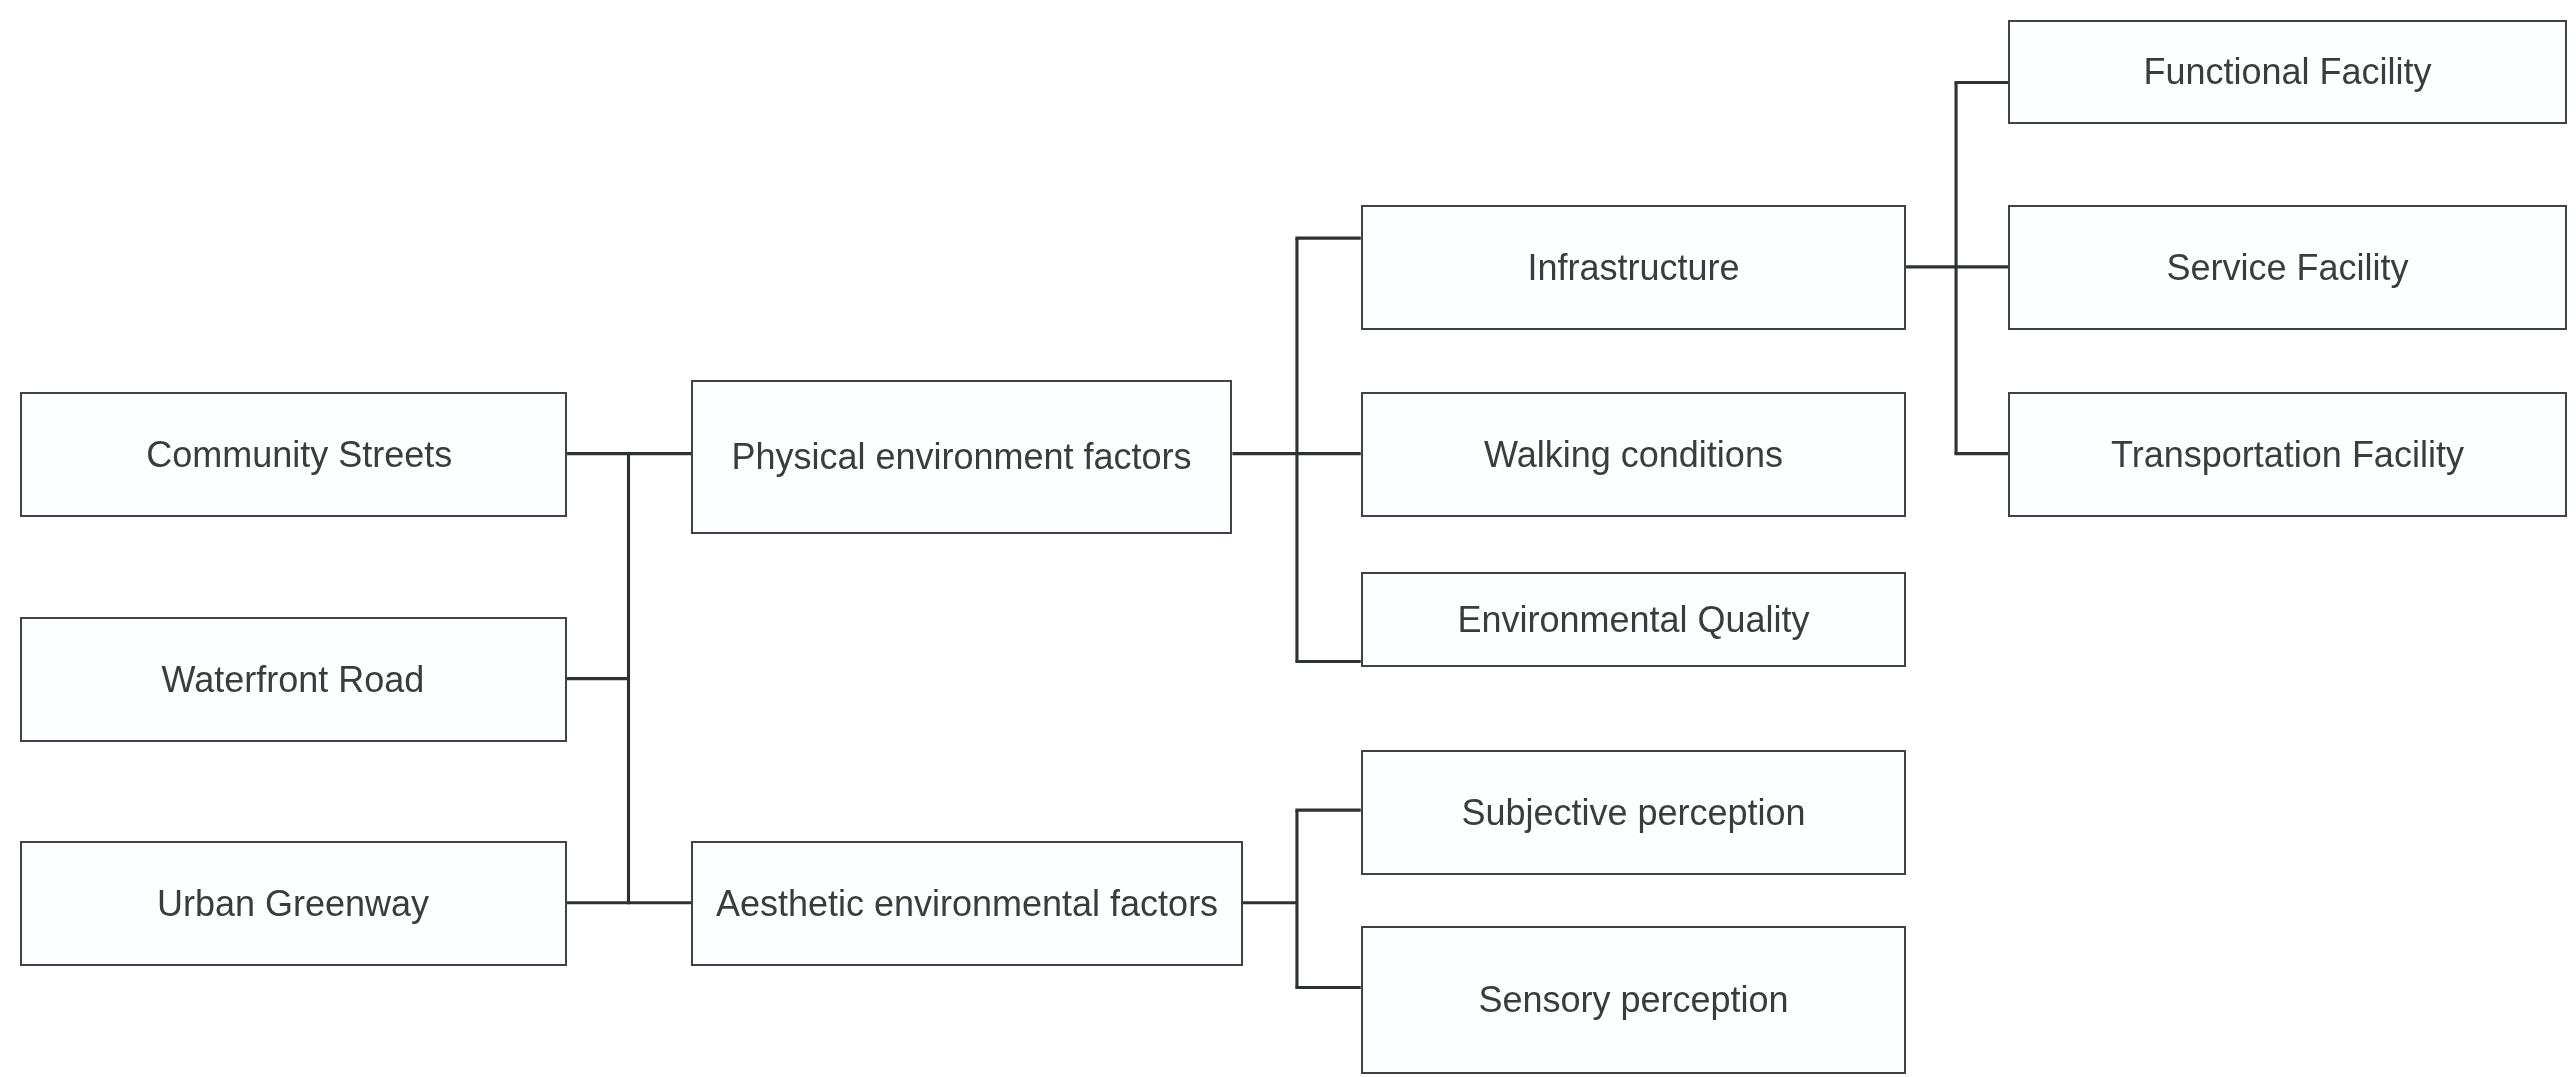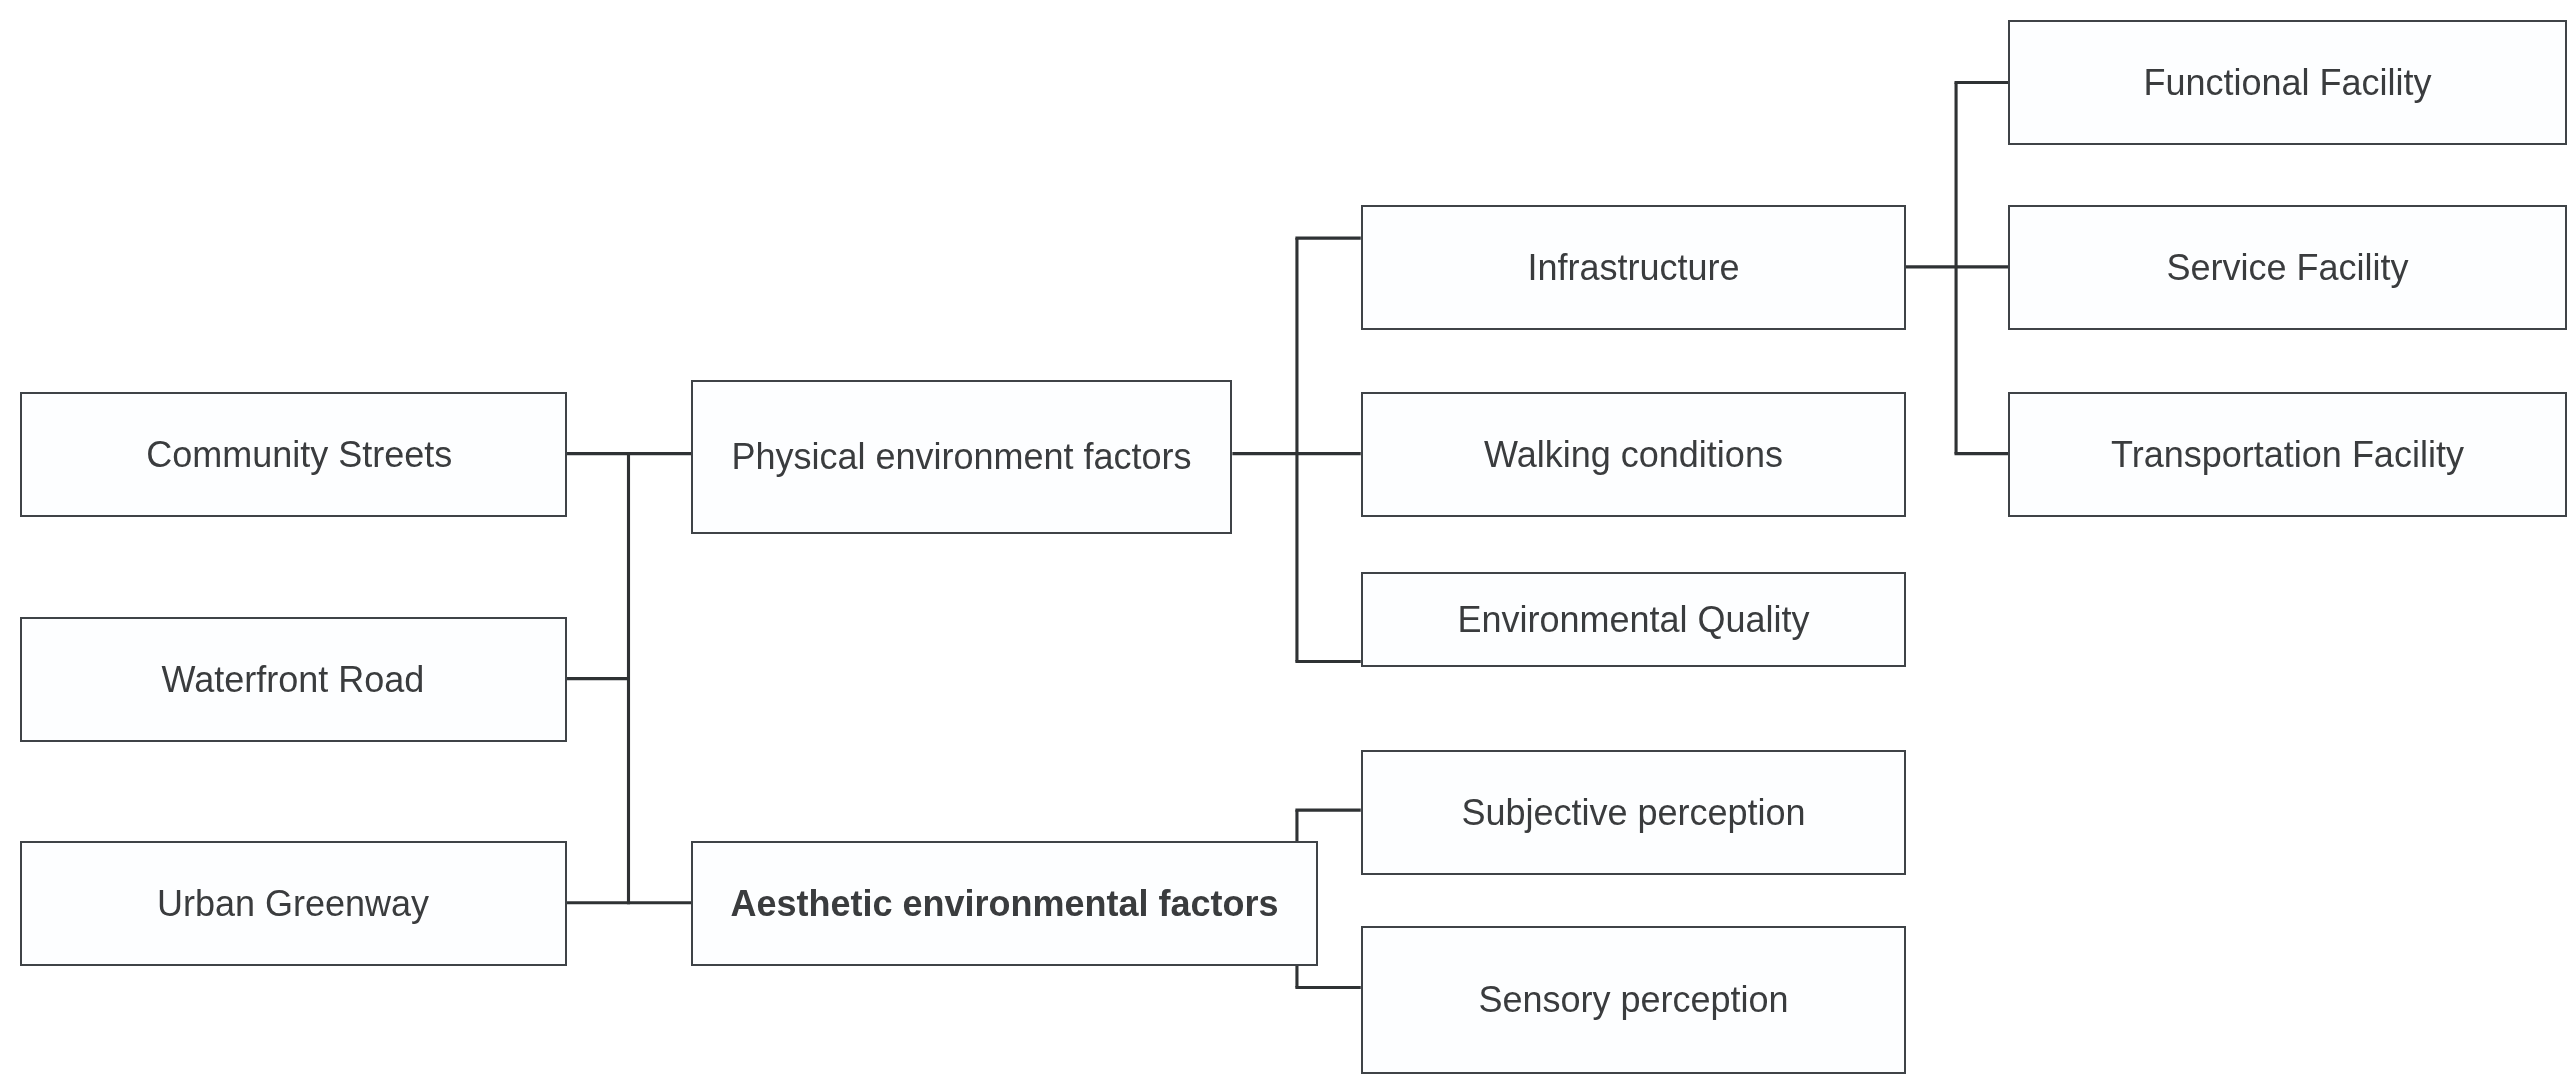--- a/index.html
+++ b/index.html
@@ -74,32 +74,32 @@
   </svg>
 
   <div class="node" style="left:19.5px;  top:392px;  width:547px; height:125px;padding-left:28px;">Community Streets</div>
 
   <div class="node" style="left:19.5px;  top:617px;  width:547px; height:125px;">Waterfront Road</div>
 
   <div class="node" style="left:19.5px;  top:841px; width:547px; height:125px;">Urban Greenway</div>
 
   <div class="node" style="left:691px; top:380px;  width:541px; height:154px;">Physical environment factors</div>
 
-  <div class="node" style="left:691px; top:841px; width:627px; height:125px;font-weight:bold;">Aesthetic environmental factors</div>
+  <div class="node" style="left:691px; top:841px; width:552px; height:125px;">Aesthetic environmental factors</div>
 
   <div class="node" style="left:1361px; top:205px;  width:545px; height:125px;">Infrastructure</div>
 
   <div class="node" style="left:1361px; top:392px;  width:545px; height:125px;">Walking conditions</div>
 
   <div class="node" style="left:1361px; top:572px;  width:545px; height:95px;">Environmental Quality</div>
 
   <div class="node" style="left:1361px; top:750px;  width:545px; height:125px;">Subjective perception</div>
 
   <div class="node" style="left:1361px; top:926px; width:545px; height:148px;">Sensory perception</div>
 
-  <div class="node" style="left:2008px; top:20px;   width:559px; height:125px;">Functional Facility</div>
+  <div class="node" style="left:2008px; top:20px;   width:559px; height:104px;">Functional Facility</div>
 
   <div class="node" style="left:2008px; top:205px;  width:559px; height:125px;">Service Facility</div>
 
   <div class="node" style="left:2008px; top:392px;  width:559px; height:125px;">Transportation Facility</div>
 
 </div>
 
 
 </body></html>

